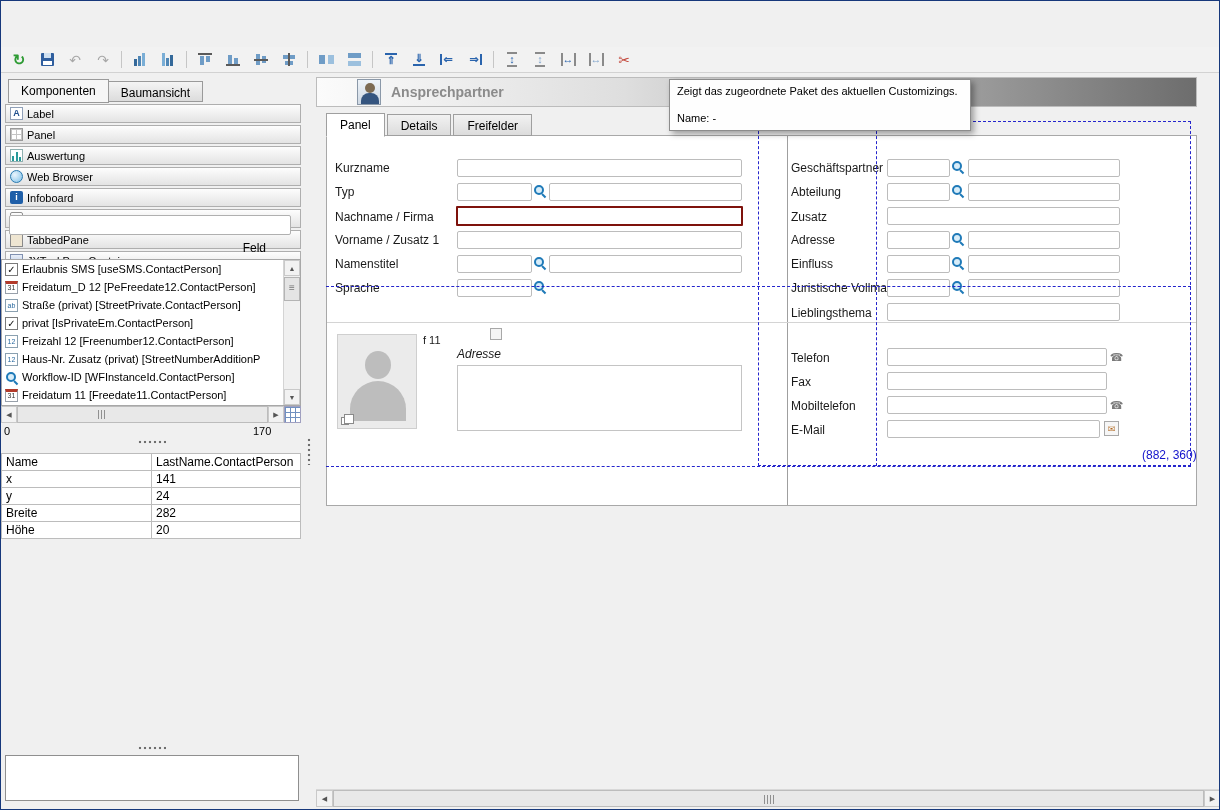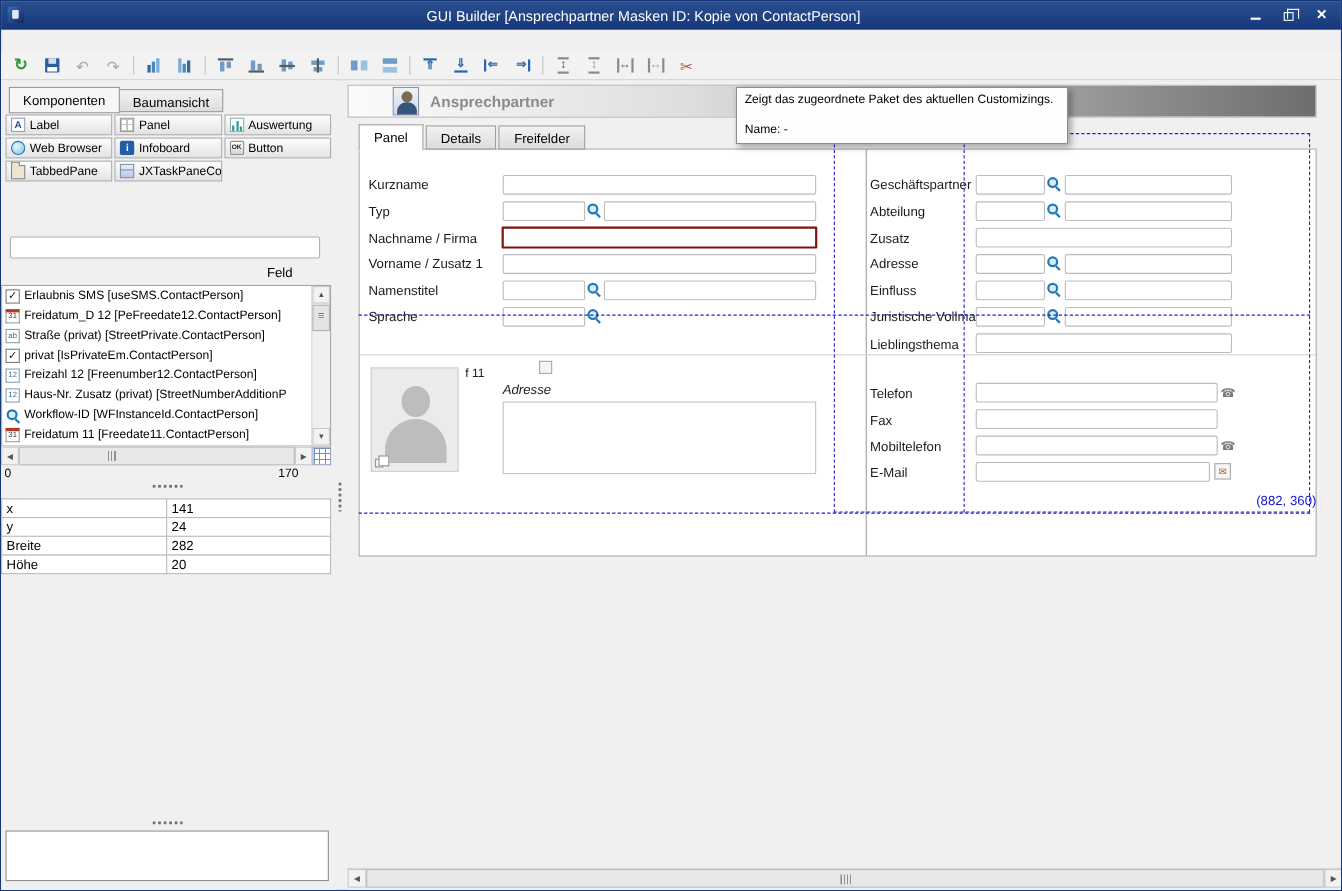--- a/index.html
+++ b/index.html
@@ -88,21 +88,21 @@
   .combo { flex:1; height:20px; background:#fcfcfc; border:1px solid #c6c6c6; position:relative; }
   .combo::after { content:"▾"; position:absolute; right:4px; top:2px; font-size:11px; color:#444; }
 
   
   .left-panel { position:absolute; left:0; top:72px; width:304px; height:738px; background:#f0f0f0; }
   .lp-tabs { position:absolute; left:7px; top:6px; display:flex; }
   .lp-tab { padding:4px 12px 0; font-size:12px; height:21px; border:1px solid #9a9a9a; margin-right:-1px;
             background:linear-gradient(#f4f4f4,#dcdcdc); position:relative; top:2px; white-space:nowrap; }
   .lp-tab.active { background:#f6f6f6; top:0; height:24px; z-index:2; }
   .comp-grid { position:absolute; left:4px; top:31px; width:296px; display:grid;
-               grid-template-columns:1fr 1fr 1fr; gap:2px; }
+               grid-template-columns:1fr; gap:2px; }
   .comp-btn { height:19px; border:1px solid #aeaeae; background:linear-gradient(#fdfdfd,#e3e3e3);
               display:flex; align-items:center; gap:4px; padding:0 4px; font-size:11px;
               white-space:nowrap; overflow:hidden; }
   .ci { width:13px; height:13px; flex:none; display:block; position:relative; }
   .ci-label { border:1px solid #90a0b8; background:#fff; }
   .ci-label::before { content:"A"; display:block; text-align:center; color:#1f4e8c; font-weight:bold; font-size:9px; line-height:11px; }
   .ci-panel { border:1px solid #9a9a9a; background-color:#fff; background-image:
       repeating-linear-gradient(to bottom,#c4c4c4 0 1px,transparent 1px 5px),
       repeating-linear-gradient(to right,#c4c4c4 0 1px,transparent 1px 5px); }
   .ci-chart { border:1px solid #8fb0b0; background-color:#fff; background-image:
@@ -235,35 +235,20 @@
   .cv-hsb { position:absolute; left:0; top:716px; width:905px; height:18px; display:flex; background:#f0f0f0;
       border-top:1px solid #d8d8d8; }
   .cv-hsb .sbtn { position:static; flex:none; width:17px; height:17px; }
   .cv-hsb .hthumb::before { left:50%; margin-left:-5px; top:4px; width:10px; }
 </style>
 </head>
 <body>
 
 <div class="window">
 
-  <div class="titlebar">
-    <span class="app-icon"></span>
-    <span class="win-title">GUI Builder [Ansprechpartner Masken ID: Kopie von ContactPerson]</span>
-    <span class="win-btns">
-      <span class="wb">
-          <span class="glyph-min"></span>
-        </span>
-      <span class="wb">
-          <span class="glyph-max"></span>
-        </span>
-      <span class="wb">
-          <span class="glyph-close"></span>
-        </span>
-    </span>
-  </div>
 
 
   <div class="toolbar">
     <span class="tb">
         <span class="ig i-refresh"></span>
       </span>
     <span class="tb">
         <span class="i-save"></span>
       </span>
     <span class="tb">
@@ -419,20 +404,24 @@
       <span class="sbtn sb-right"></span>
       <span class="i-gridbtn"></span>
     </div>
 
     <span class="ruler-start">0</span>
     <span class="ruler-end">170</span>
     <div class="dots-h" style="left:137px; top:367px;"></div>
 
     <table class="props">
       <tbody>
+          <tr>
+            <td class="k">Name</td>
+            <td>LastName.ContactPerson</td>
+          </tr>
       <tr>
             <td class="k">x</td>
             <td>141</td>
           </tr>
       <tr>
             <td class="k">y</td>
             <td>24</td>
           </tr>
       <tr>
             <td class="k">Breite</td>

